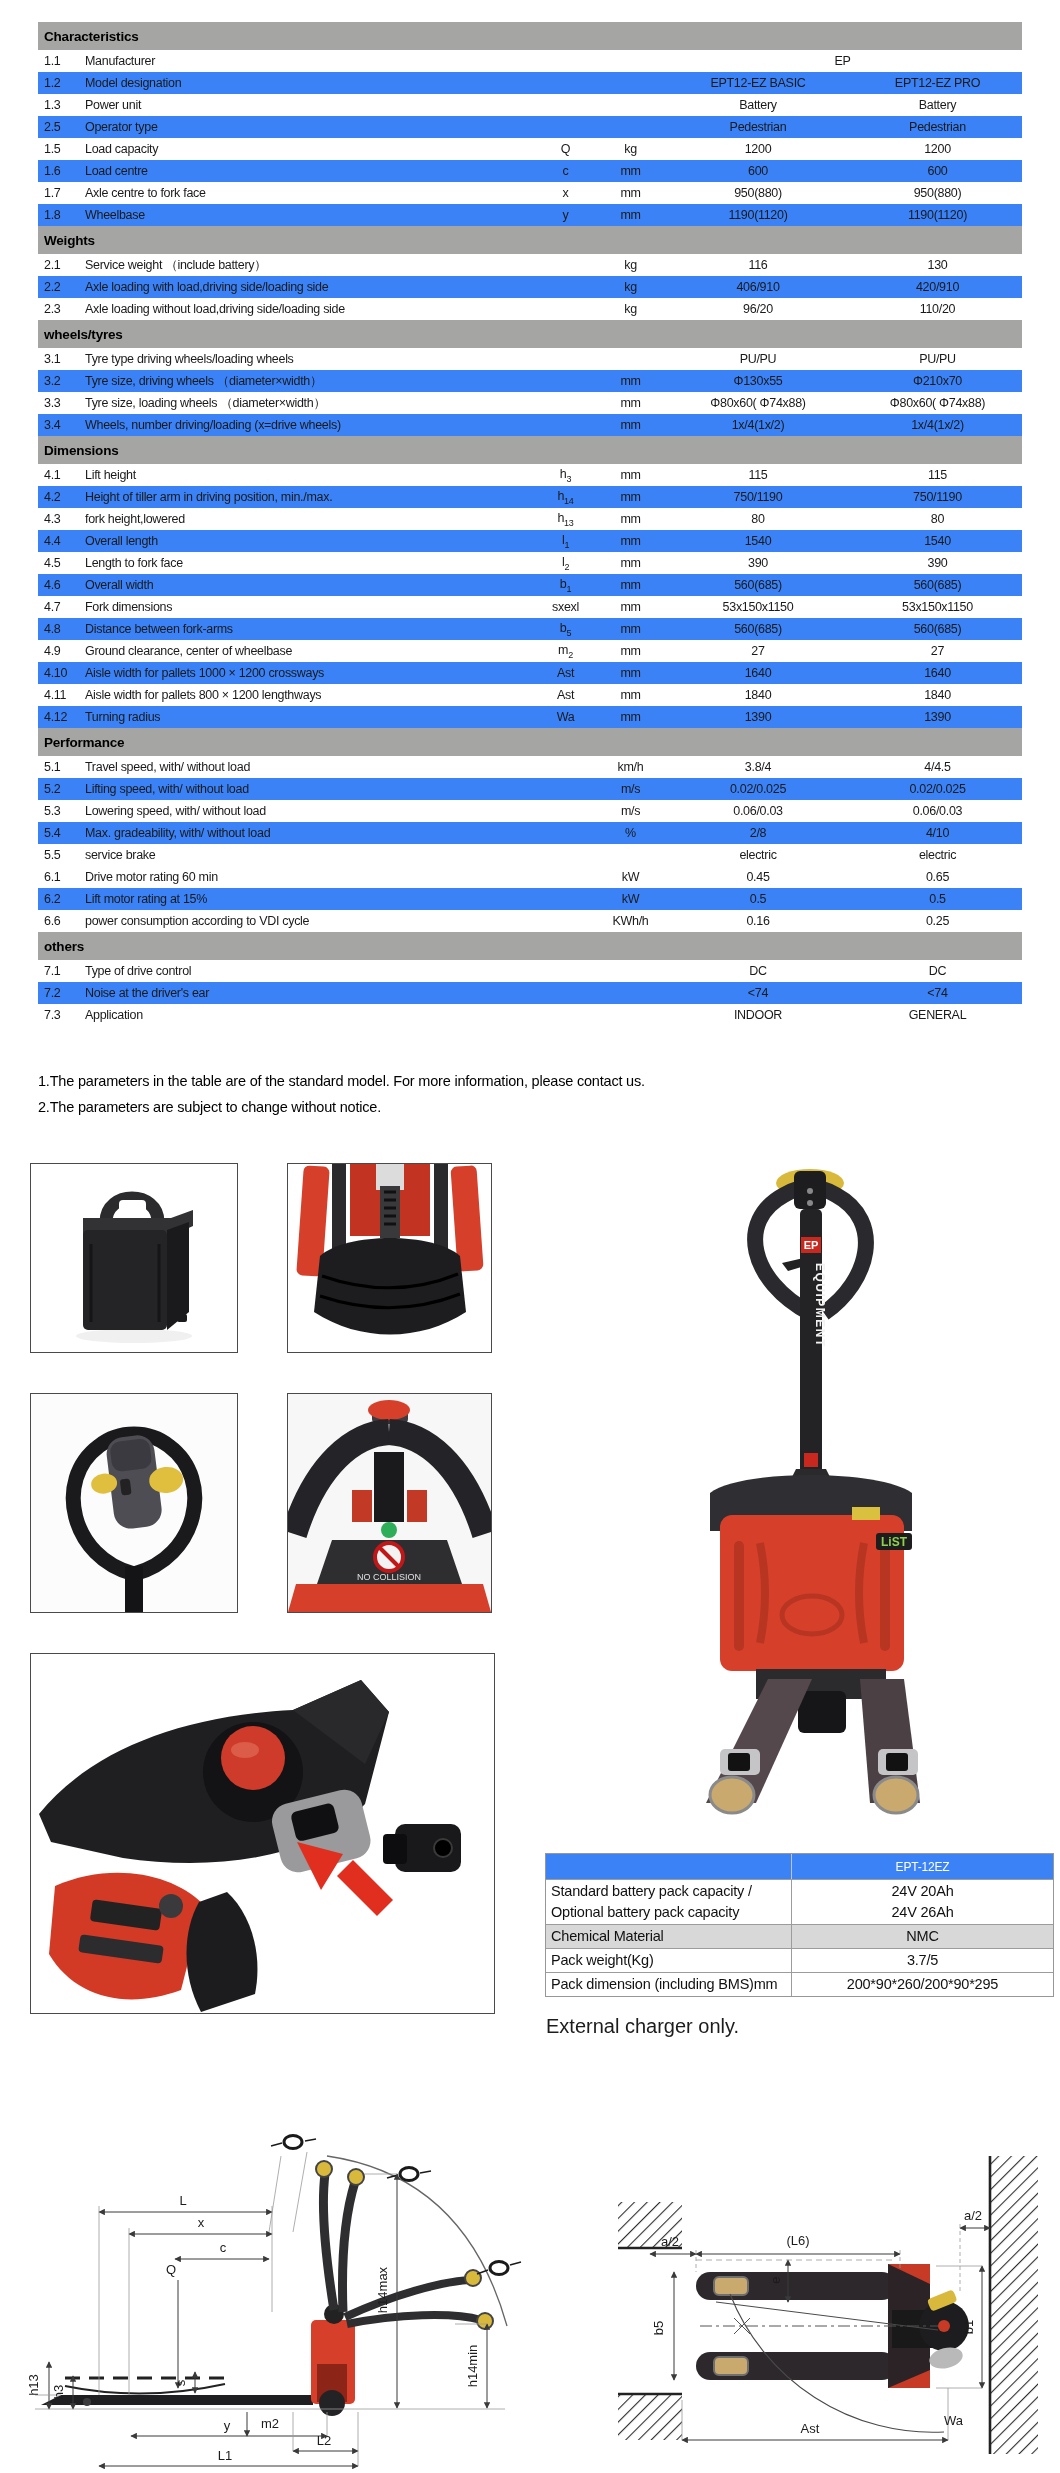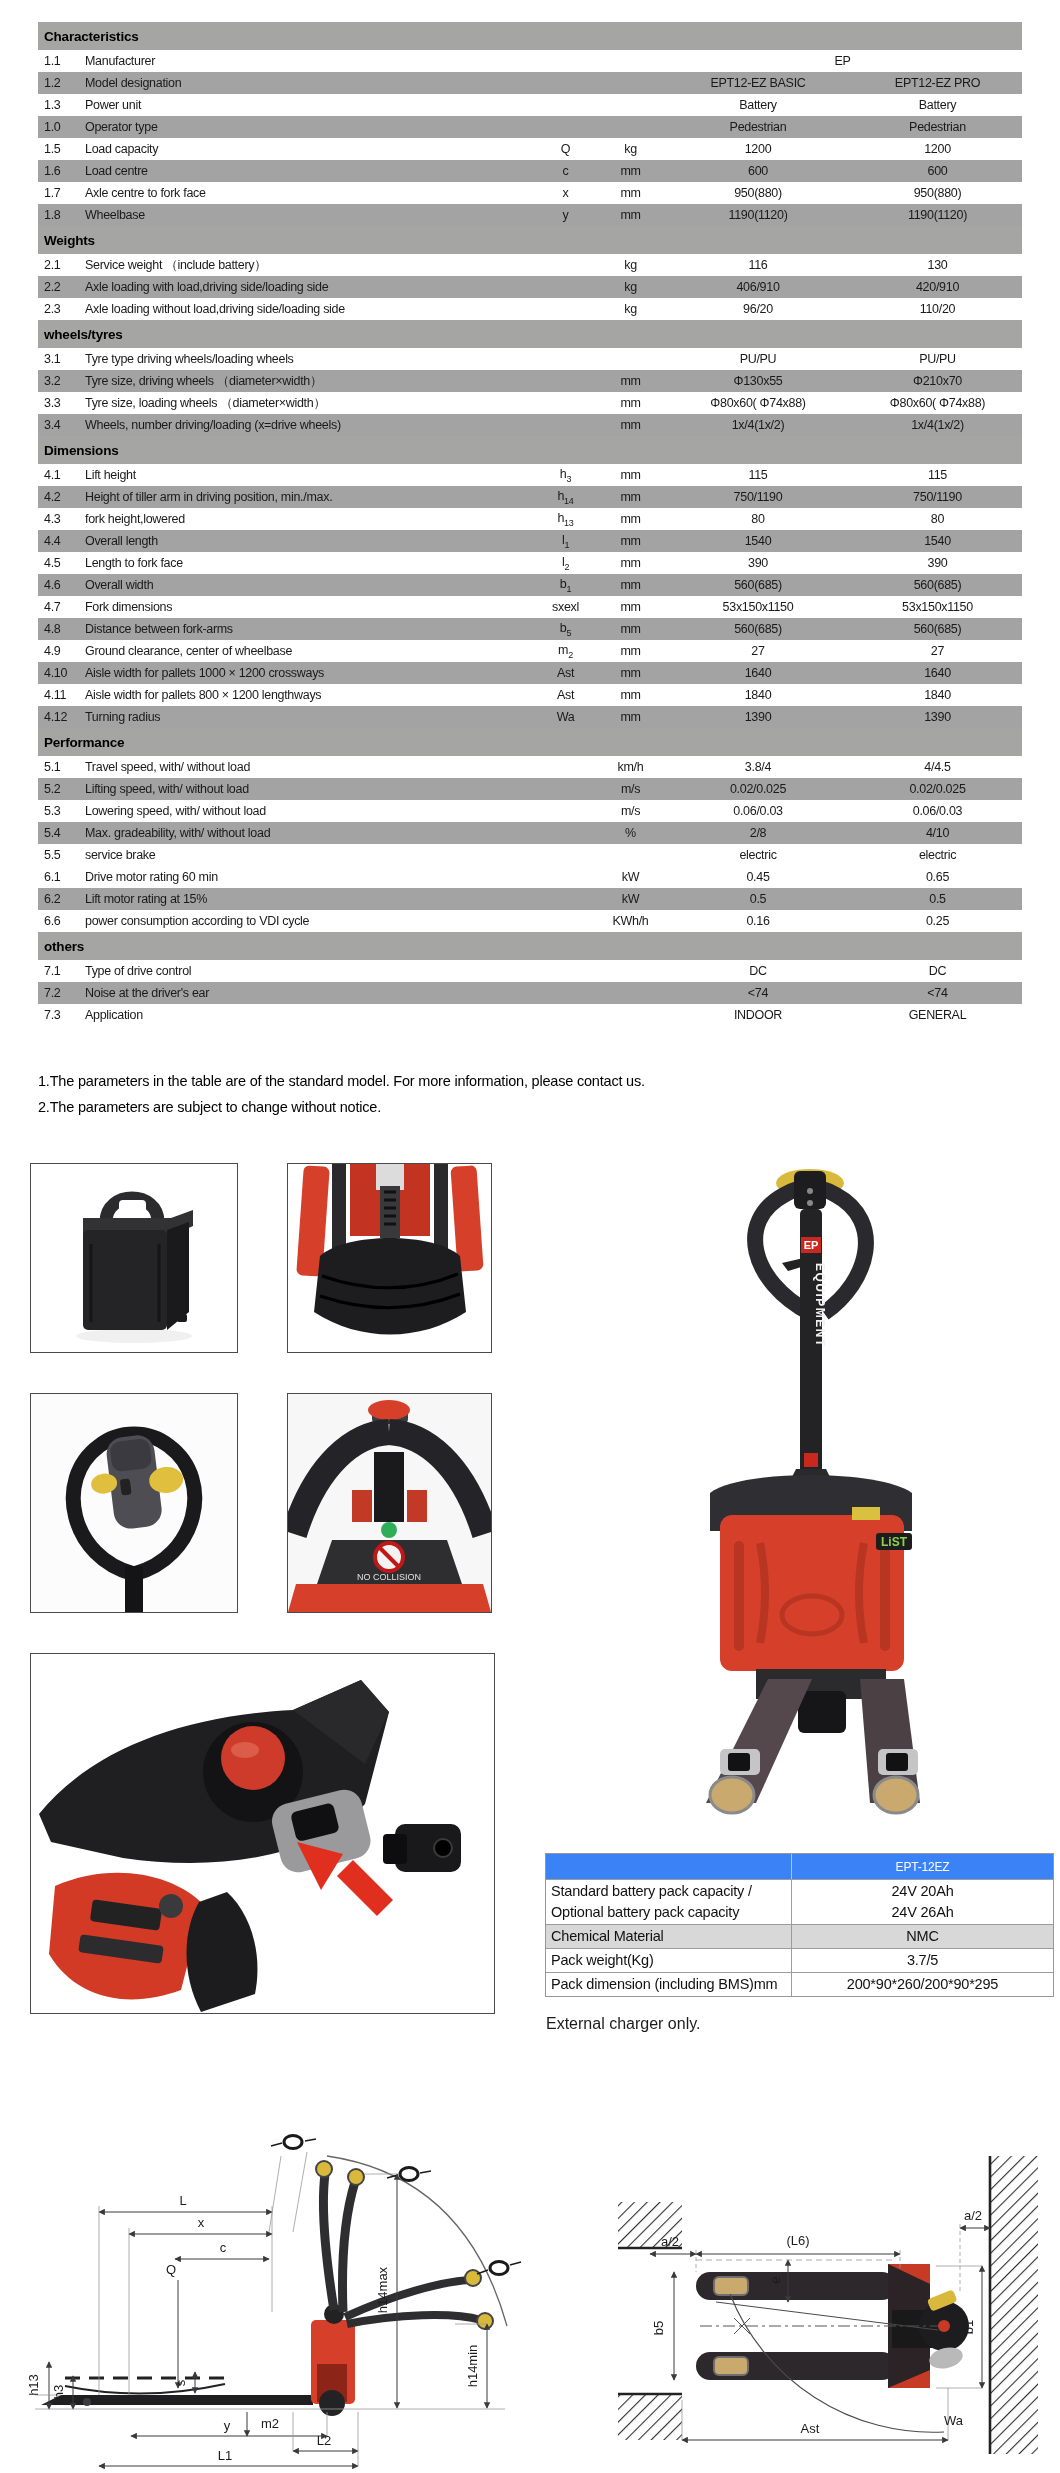--- a/index.html
+++ b/index.html
@@ -4,21 +4,21 @@
 <style>
   html,body{margin:0;padding:0;background:#fff;}
   .page{position:relative;width:1060px;height:2473px;background:#fff;overflow:hidden;
         font-family:"Liberation Sans",sans-serif;color:#1a1a1a;}
 
   
   .spec-table{position:absolute;left:38px;top:22px;width:984px;}
   .sec-header{height:28px;background:#a5a5a3;color:#000000;font-weight:bold;font-size:13.5px;
               display:flex;align-items:center;padding-left:6px;box-sizing:border-box;letter-spacing:-0.2px;}
   .spec-row{display:flex;height:22px;align-items:center;font-size:12.5px;letter-spacing:-0.3px;background:#fff;}
-  .spec-row.alt{background:#a3a3a3;}
+  .spec-row.alt{background:#3b82f6;}
   .cell{display:block;box-sizing:border-box;white-space:nowrap;overflow:hidden;}
   .cnum{flex:0 0 47px;padding-left:6px;}
   .cdesc{flex:0 0 448px;}
   .csym{flex:0 0 65px;text-align:center;}
   .csym sub{font-size:9px;}
   .cunit{flex:0 0 65px;text-align:center;}
   .cv1{flex:0 0 190px;text-align:center;}
   .cv2{flex:1 1 auto;text-align:center;}
   .cvspan{flex:1 1 auto;text-align:center;}
 
@@ -33,21 +33,21 @@
   
   .bt{position:absolute;left:545px;top:1853px;width:509px;font-size:14.5px;color:#111;
       border:1px solid #979797;box-sizing:border-box;letter-spacing:-0.2px;}
   .bt-header{display:flex;background:#3b82f6;color:#fff;height:25px;align-items:center;font-size:12px;}
   .bt-hlabel{flex:0 0 246px;border-right:1px solid #c2c2c2;height:100%;box-sizing:border-box;}
   .bt-hvalue{flex:1;text-align:center;}
   .bt-row{display:flex;border-top:1px solid #9c9c9c;background:#fff;}
   .bt-row.alt{background:#d8d8d8;}
   .bt-label{flex:0 0 246px;padding:1px 2px 1px 5px;border-right:1px solid #9c9c9c;box-sizing:border-box;line-height:21px;}
   .bt-value{flex:1;text-align:center;line-height:21px;padding:1px 0;}
-  .bt-caption{position:absolute;left:546px;top:2015px;font-size:16px;color:#1c1c1c;}
+  .bt-caption{position:absolute;left:546px;top:2015px;font-size:20px;color:#1c1c1c;}
 
   
   .drawing{position:absolute;}
   .dim-label{font-size:13px;fill:#1c1c1c;font-family:"Liberation Sans",sans-serif;}
   .dim-line{stroke:#3a3a3a;stroke-width:1;}
   .ext-line{stroke:#9a9a9a;stroke-width:0.8;}
 </style>
 </head>
 <body>
 
@@ -72,21 +72,21 @@
       </div>
       <div class="spec-row">
         <span class="cell cnum">1.3</span>
         <span class="cell cdesc">Power unit</span>
         <span class="cell csym"></span>
         <span class="cell cunit"></span>
         <span class="cell cv1">Battery</span>
         <span class="cell cv2">Battery</span>
       </div>
       <div class="spec-row alt">
-        <span class="cell cnum">1.0</span>
+        <span class="cell cnum">2.5</span>
         <span class="cell cdesc">Operator type</span>
         <span class="cell csym"></span>
         <span class="cell cunit"></span>
         <span class="cell cv1">Pedestrian</span>
         <span class="cell cv2">Pedestrian</span>
       </div>
       <div class="spec-row">
         <span class="cell cnum">1.5</span>
         <span class="cell cdesc">Load capacity</span>
         <span class="cell csym">Q</span>

